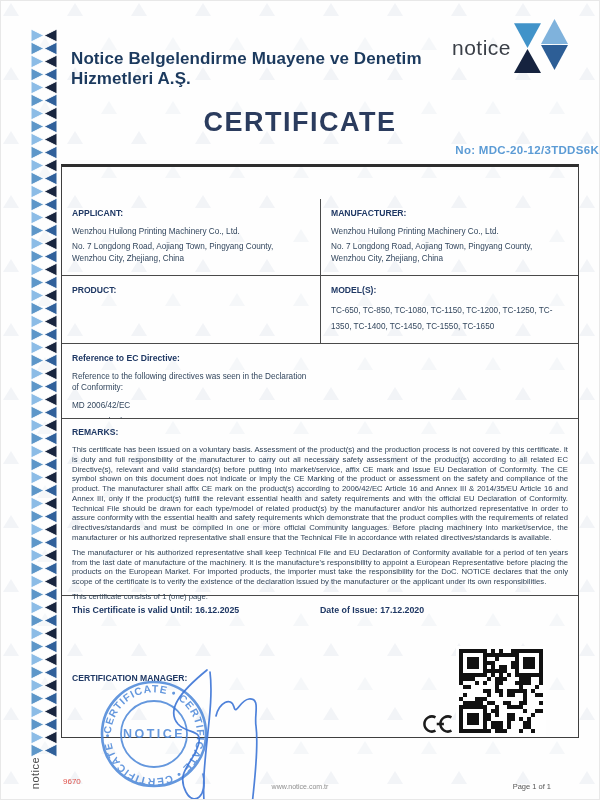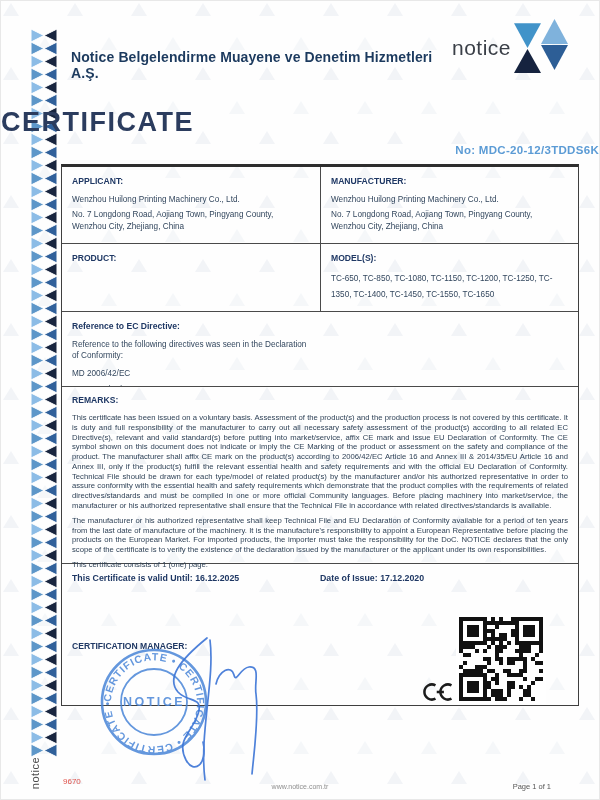--- a/index.html
+++ b/index.html
@@ -16,47 +16,47 @@
   .side-strip { position:absolute; left:30px; top:28px; width:26px; height:728px; }
   .side-vertical {
     position:absolute; left:14px; top:766px; width:40px; height:12px;
     font-size:11px; color:#4a4a4a; letter-spacing:.5px;
     transform:rotate(-90deg); text-align:center;
   }
   .doc-number { position:absolute; left:62px; top:776px; font-size:8px; color:#e0524a; }
 
   .company-name {
     position:absolute; left:70px; top:48px; width:370px;
-    font-size:14px; font-weight:bold; color:#1c3a5e; letter-spacing:.1px;
+    font-size:17px; font-weight:bold; color:#1c3a5e; letter-spacing:.1px;
   }
   .logo { position:absolute; right:30px; top:18px; display:flex; align-items:center; }
   .logo-text { font-size:21px; color:#3a3f47; letter-spacing:.5px; margin-right:2px; margin-top:4px; }
   .cert-title {
-    position:absolute; left:0; top:106px; width:100%; text-align:left;
+    position:absolute; left:0; top:106px; width:100%; text-align:center;
     font-size:27px; font-weight:bold; color:#2b3c5e; letter-spacing:1.5px;
   }
   .cert-no {
     position:absolute; left:0; top:143px; width:100%; text-align:right;
     font-size:11.5px; font-weight:bold; color:#5b9bd5; letter-spacing:.3px;
   }
 
   .cert-table {
     position:absolute; left:60px; top:163px; width:518px;
     border:1.5px solid #3f3f3f; border-top:3px solid #2e2e2e;
     background:transparent;
   }
   .t-row { display:flex; border-bottom:1px solid #4a4a4a; }
   .t-row:last-child { border-bottom:none; }
   .cell { padding:9px 10px; overflow:hidden; }
   .cell.left { width:50%; }
   .cell.right { width:50%; border-left:1px solid #4a4a4a; }
   .lbl { font-size:8.6px; font-weight:bold; color:#1f3864; margin-bottom:8px; }
   .val { font-size:8.2px; color:#33475e; line-height:1.4; }
   .name-line { margin-bottom:4px; }
-  .row-1 { height:77px; }
+  .row-1 { height:77px;margin-top:32px; }
   .row-2 { height:68px; }
   .row-3 { height:75px; }
   .models { line-height:1.95; }
   .std-item, .dir-item { line-height:1.95; font-size:8.2px; }
   .dir-intro { margin-bottom:4px; }
 
   .row-remarks { display:block; height:177px; padding:8px 10px; border-bottom:1px solid #4a4a4a; }
   .remarks-p { font-size:7.7px; line-height:1.27; text-align:justify; color:#2f4257; margin-bottom:5px; }
 
   .row-bottom { position:relative; height:141px; }

